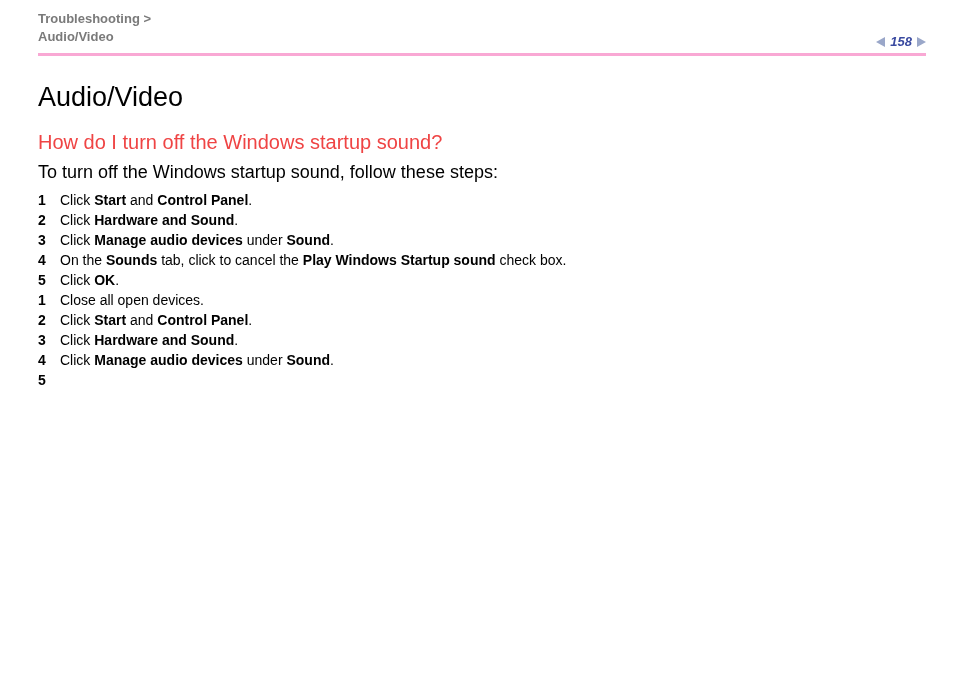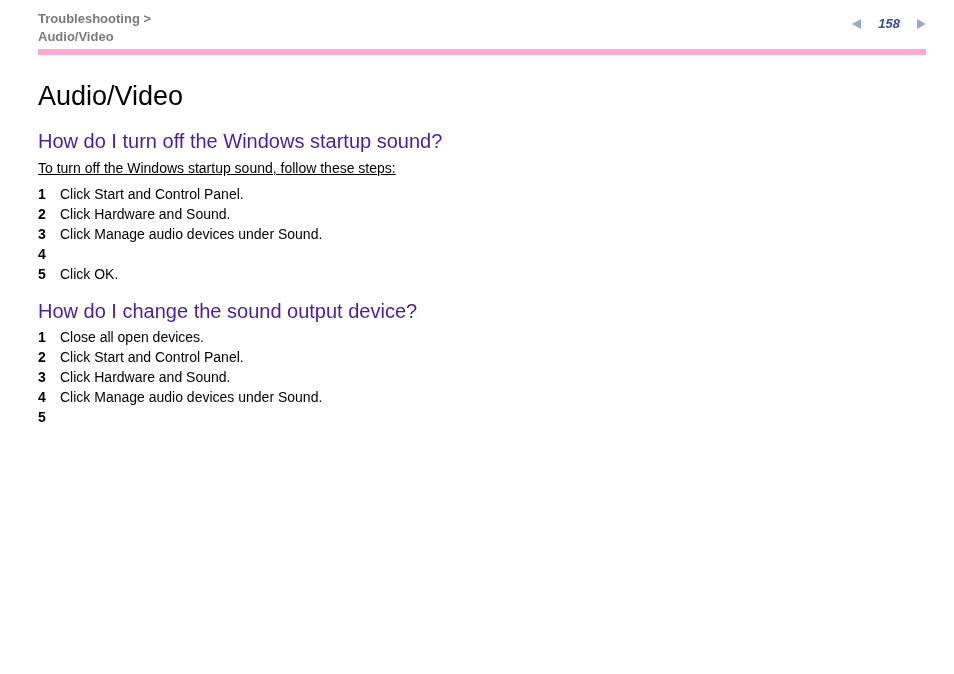--- a/index.html
+++ b/index.html
@@ -12,35 +12,35 @@
     position: relative;
     color: #000;
   }
   .page {
     padding: 10px 28px 0 38px;
   }
   .header {
     display: flex;
     justify-content: space-between;
     align-items: flex-start;
-    border-bottom: 6px solid #f9a8d4;
+    border-bottom: 3px solid #f9a8d4;
     padding-bottom: 4px;
     margin-bottom: 26px;
   }
   .breadcrumb {
     color: #7a7a7a;
     font-size: 13px;
     font-weight: bold;
     line-height: 1.35;
   }
   .pagebox {
     display: flex;
     align-items: center;
-    gap: 17px;
-    margin-top: 6px;
+    gap: 5px;
+    margin-top: 24px;
   }
   .pagebox .num {
     color: #3a4aa0;
     font-weight: bold;
     font-style: italic;
     font-size: 13px;
   }
   .tri {
     display: inline-block;
     width: 0; height: 0;
@@ -49,43 +49,42 @@
   }
   .tri.left { border-right: 9px solid #9aa7c9; }
   .tri.right { border-left: 9px solid #9aa7c9; }
   h1.title {
     font-weight: normal;
     font-size: 27px;
     margin: 0 0 14px 0;
     color: #000;
   }
   h2.q {
-    color: #4c1d95;
+    color: #ef4444;
     font-weight: normal;
     font-size: 20px;
     margin: 18px 0 6px 0;
   }
   p.body {
-    font-size: 14px;
+    font-size: 18px;
     margin: 6px 0 8px 0;
     line-height: 1.35;
-    text-decoration: underline;
   }
   .step {
     display: flex;
     align-items: baseline;
     font-size: 14px;
     margin: 4px 0;
   }
   .step .n {
     width: 22px;
     font-weight: bold;
     flex-shrink: 0;
   }
-  .step .t b { font-weight: normal; }
+  .step .t b { font-weight: bold; }
 </style>
 </head>
 <body>
 
 <div class="page">
   <div class="header">
     <div class="breadcrumb">
       <div>Troubleshooting &gt;</div>
       <div>Audio/Video</div>
     </div>
@@ -108,26 +107,26 @@
       <div class="step">
         <div class="n">2</div>
         <div class="t">Click <b>Hardware and Sound</b>.</div>
       </div>
       <div class="step">
         <div class="n">3</div>
         <div class="t">Click <b>Manage audio devices</b> under <b>Sound</b>.</div>
       </div>
       <div class="step">
         <div class="n">4</div>
+        <div class="t">On the <b>Sounds</b> tab, click to cancel the <b>Play Windows Startup sound</b> check box.</div>
       </div>
       <div class="step">
         <div class="n">5</div>
         <div class="t">Click <b>OK</b>.</div>
       </div>
-      <h2 class="q">How do I change the sound output device?</h2>
       <div class="step">
         <div class="n">1</div>
         <div class="t">Close all open devices.</div>
       </div>
       <div class="step">
         <div class="n">2</div>
         <div class="t">Click <b>Start</b> and <b>Control Panel</b>.</div>
       </div>
       <div class="step">
         <div class="n">3</div>

